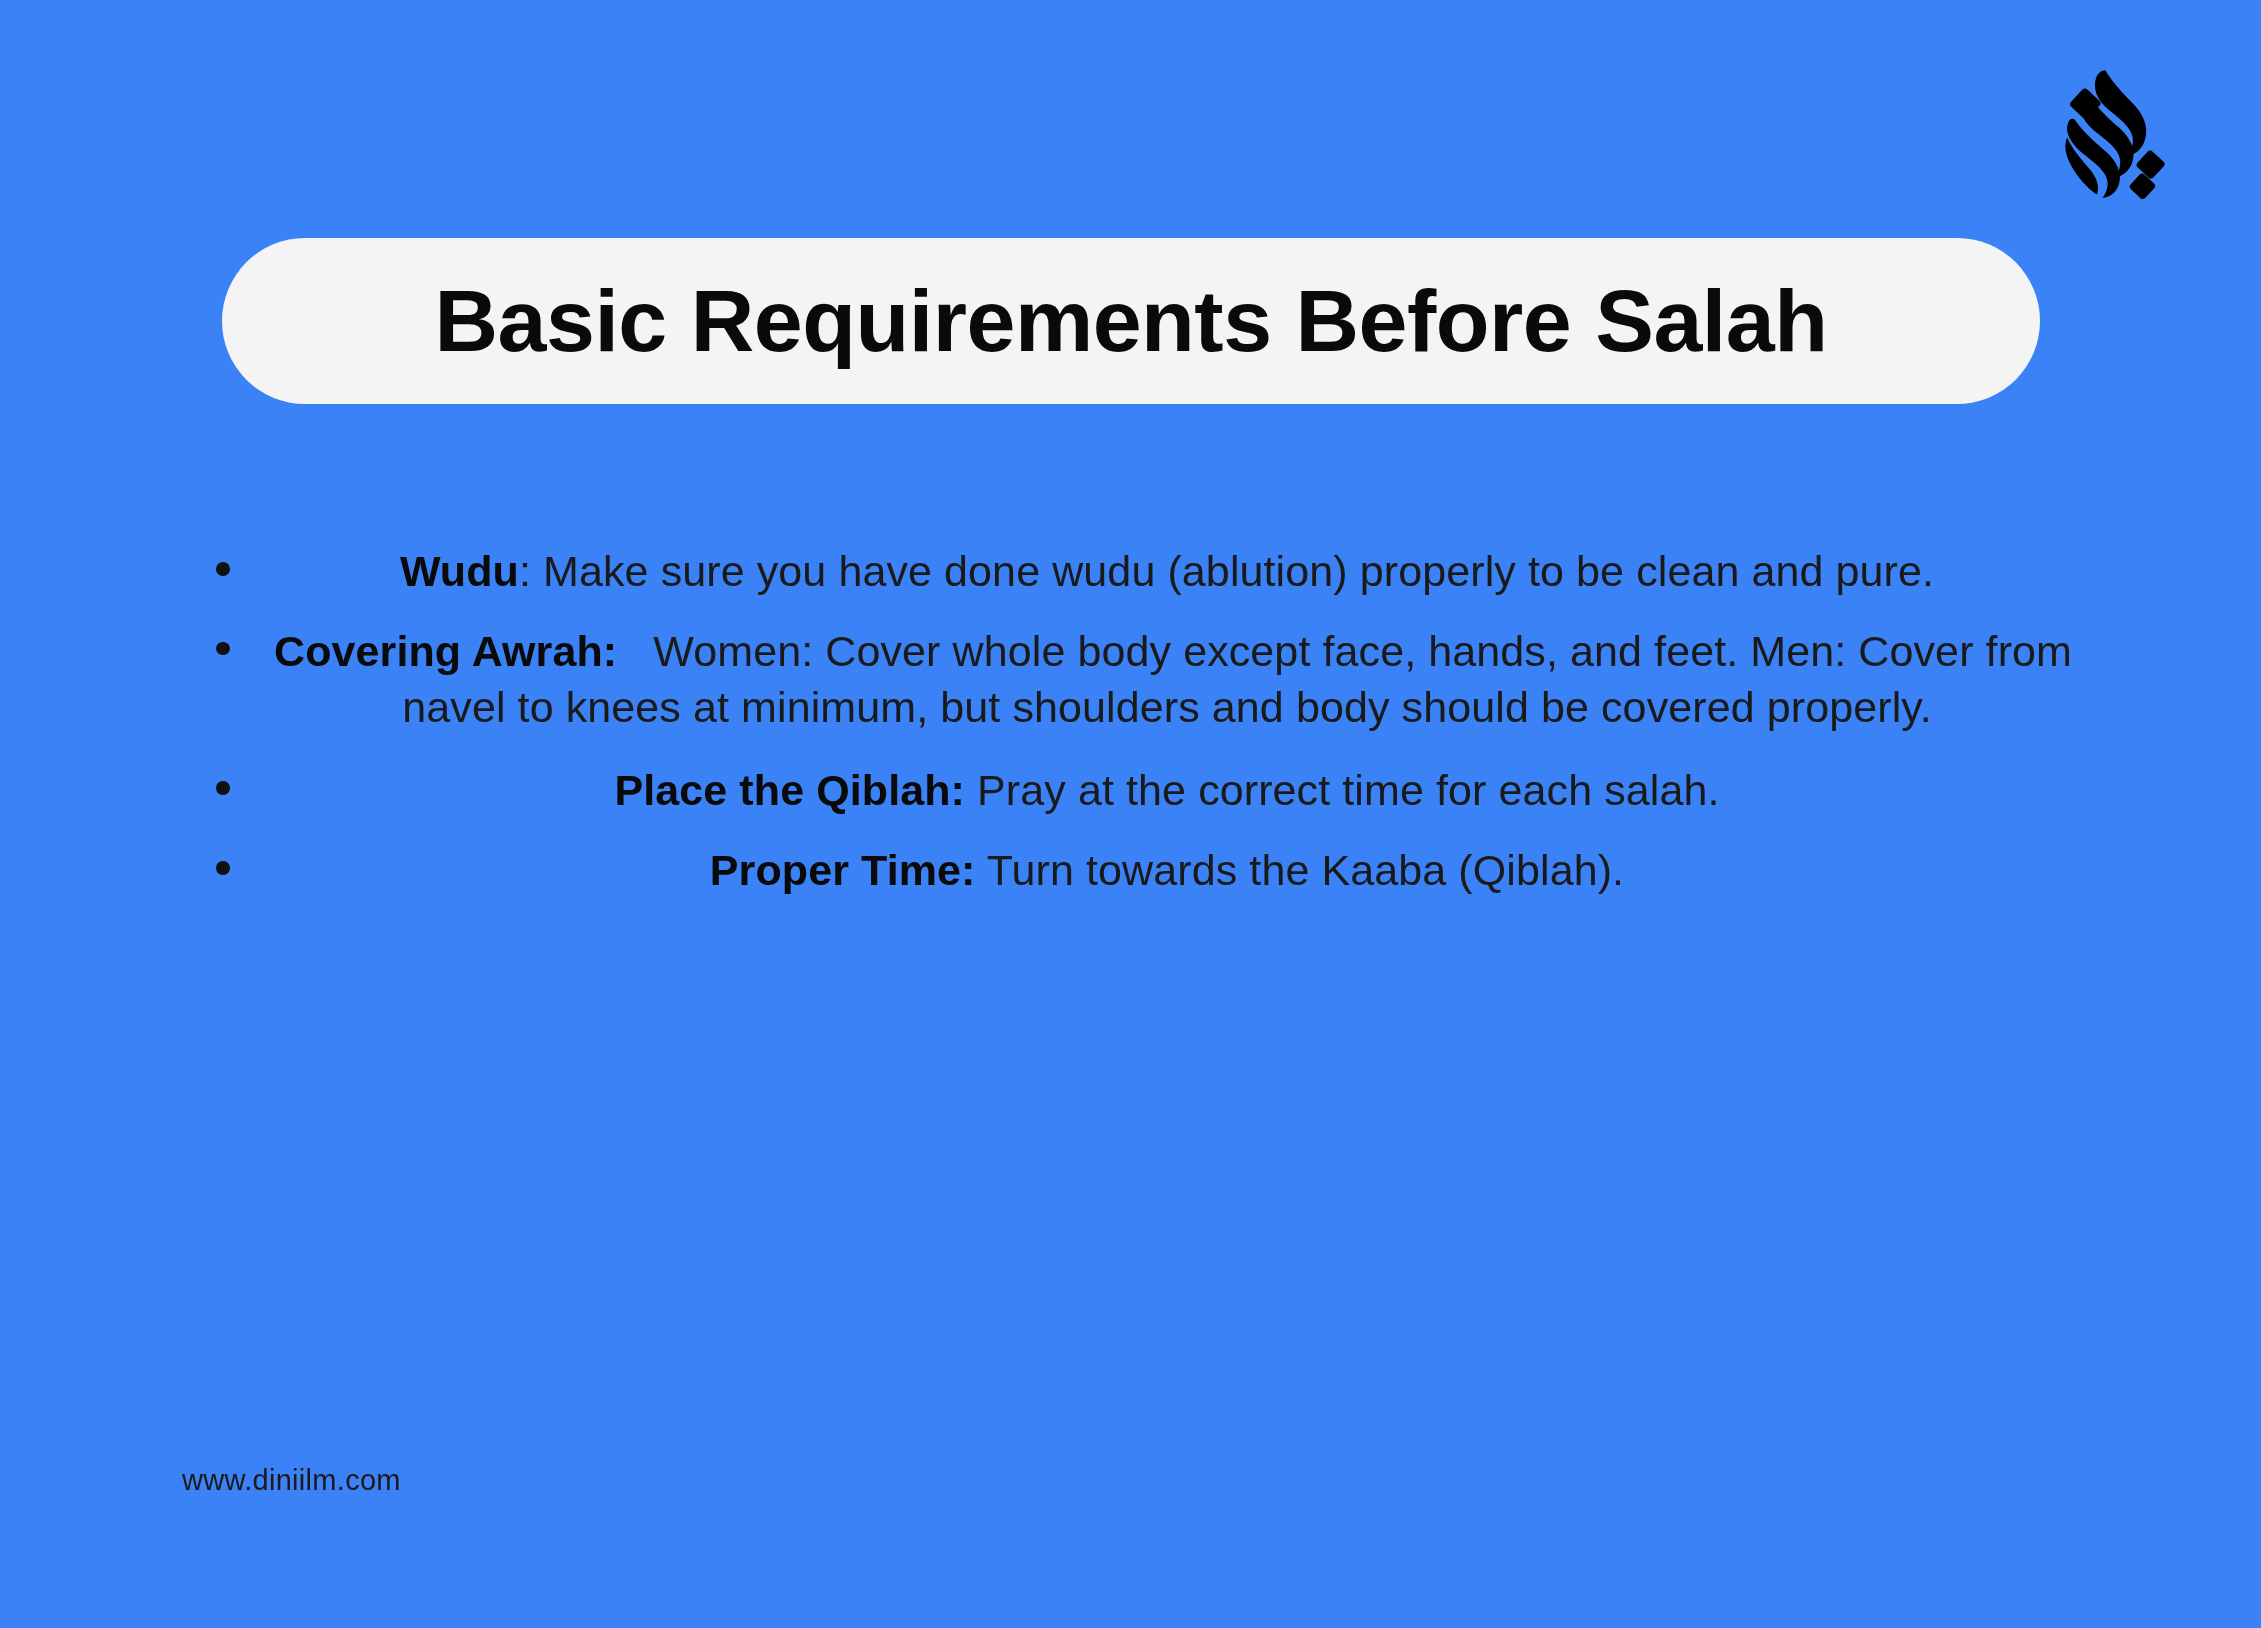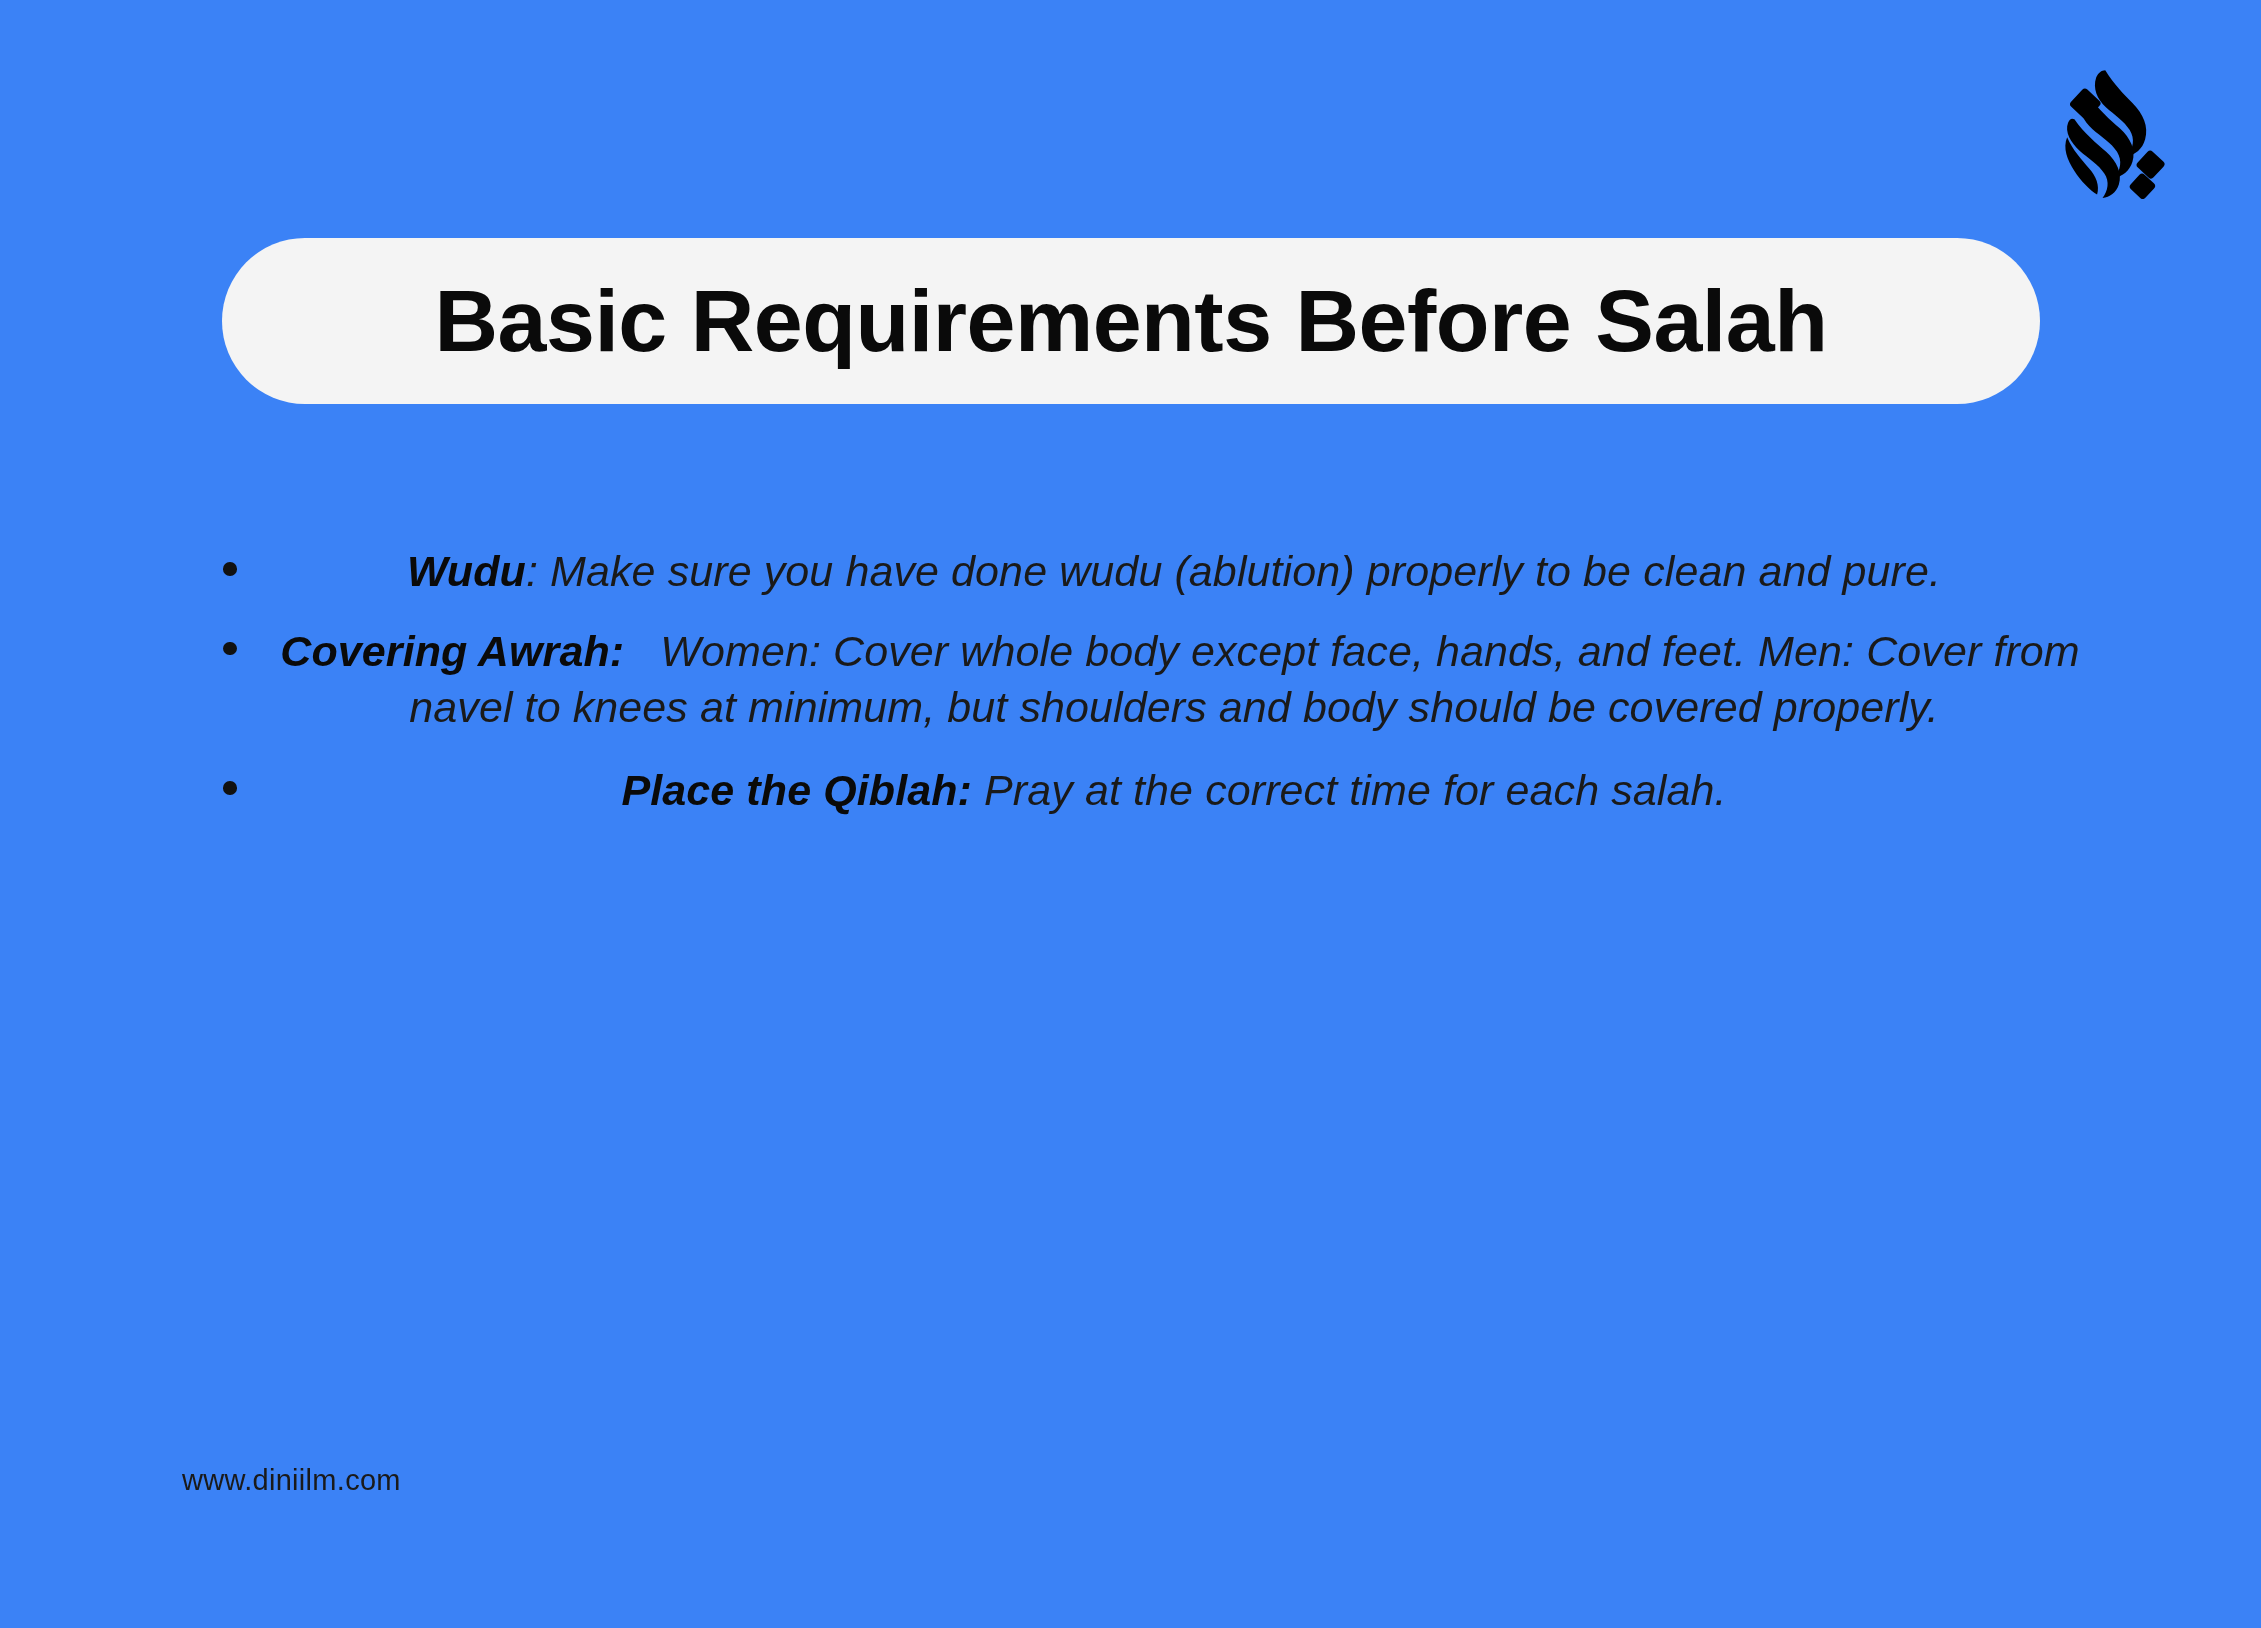--- a/index.html
+++ b/index.html
@@ -50,24 +50,23 @@
     font-weight: 700;
     letter-spacing: -0.5px;
     color: #0a0a0a;
     line-height: 1.05;
     white-space: nowrap;
   }
 
   
   .content {
     position: absolute;
-    left: 223px;
+    left: 216px;
     top: 543px;
     width: 1859px;
-    font-style: italic;
   }
   .bullet-row {
     display: flex;
     align-items: flex-start;
     margin-bottom: 36px;
   }
   .bullet-row:last-child { margin-bottom: 0; }
 
   .bullet-dot {
     flex: 0 0 auto;
@@ -165,19 +164,27 @@
 
     <div class="bullet-row row-4">
       <span class="bullet-dot">
           <i></i>
         </span>
       <div class="bullet-text">
         <b>Place the Qiblah:</b><span> </span><span>Pray at the correct time for each salah.</span>
       </div>
     </div>
 
+    <div class="bullet-row row-5">
+      <span class="bullet-dot">
+          <i></i>
+        </span>
+      <div class="bullet-text">
+        <b>Proper Time:</b><span> </span><span>Turn towards the Kaaba (Qiblah).</span>
+      </div>
+    </div>
 
   </div>
 
   <div class="footer">www.diniilm.com</div>
 
 </div>
 
 
 </body></html>

